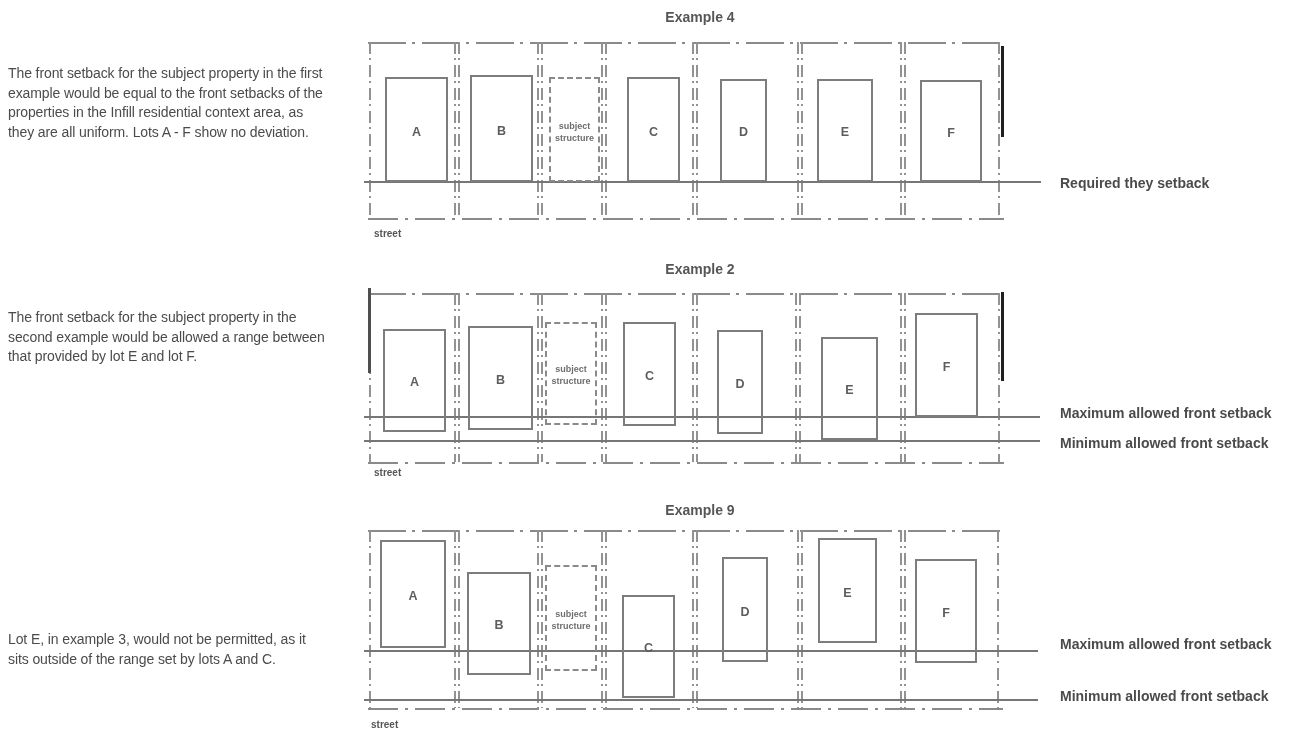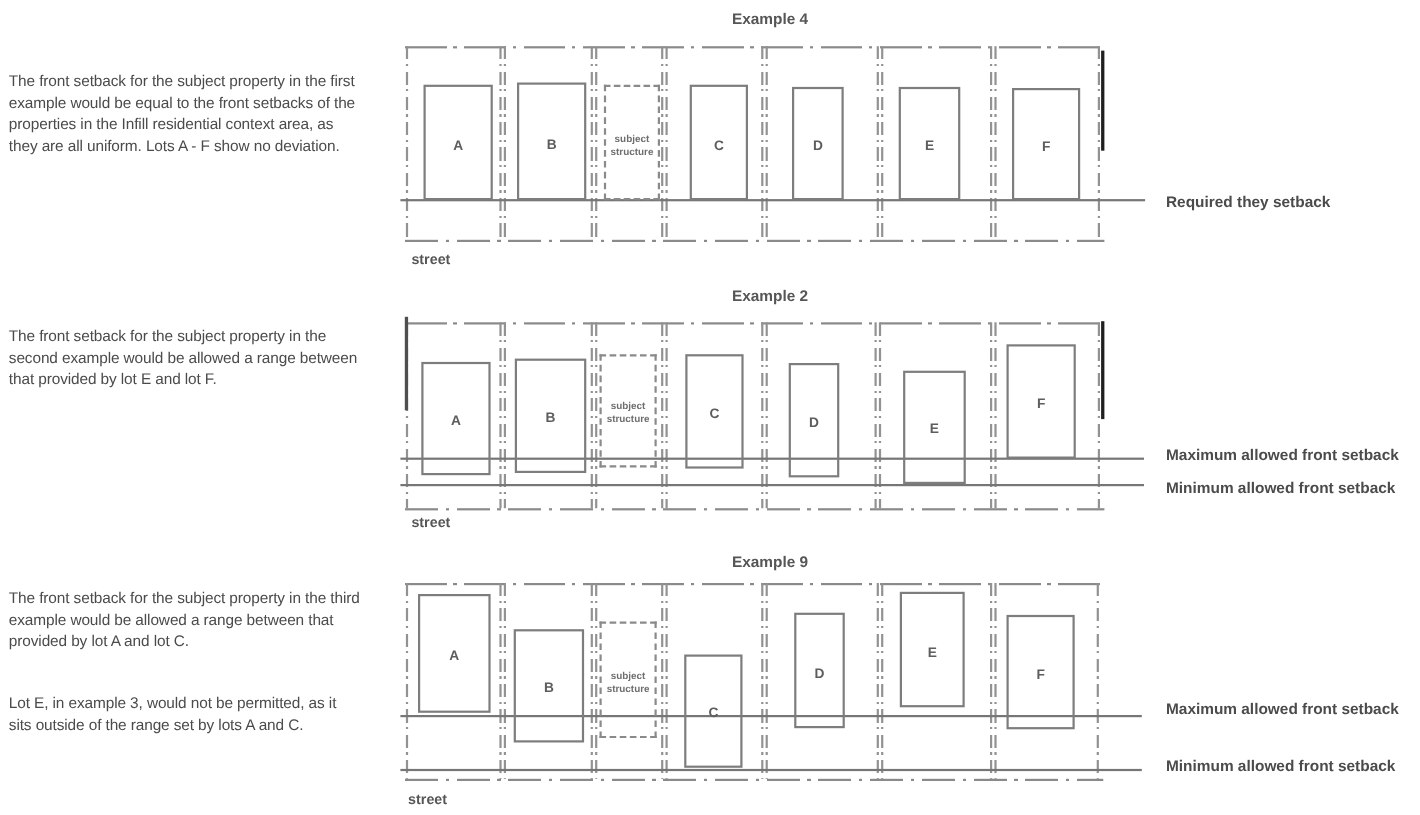--- a/index.html
+++ b/index.html
@@ -17,30 +17,29 @@
          background:repeating-linear-gradient(180deg,#929292 0,#929292 12px,transparent 12px,transparent 16px,#929292 16px,#929292 18px,transparent 18px,transparent 23px);}
   .building{position:absolute;border:2px solid #7d7d7d;background:transparent;box-sizing:border-box;}
   .building.dashed{border:2px dashed #8a8a8a;}
   .blabel{position:absolute;left:50%;top:52%;transform:translate(-50%,-50%);
           font-size:12.5px;font-weight:bold;color:#5d5d5d;white-space:nowrap;}
   .blabel.subject{font-size:9px;line-height:12px;color:#6e6e6e;white-space:normal;
                   width:46px;text-align:center;}
   .sbline{position:absolute;height:2px;background:#767676;}
   .sblabel{position:absolute;font-size:14px;font-weight:bold;color:#4b4b4b;
            transform:translateY(-50%);white-space:nowrap;}
-  .street-label{position:absolute;font-size:13px;font-weight:bold;color:#565656;}
+  .street-label{position:absolute;font-size:10px;font-weight:bold;color:#565656;}
   .mark{position:absolute;}
 </style>
 </head>
 <body>
 
 <div id="canvas">
     <div class="note" style="left: 8px; top: 64px;">The front setback for the subject property in the first example would be equal to the front setbacks of the properties in the Infill residential context area, as they are all uniform. Lots A - F show no deviation.</div>
-    <div class="note" style="left: 8px; top: 296px;">The front setback for the subject property in the second example would be allowed a range between that provided by lot E and lot F.</div>
-    <div class="note" style="left: 8px; top: 534px;">The front setback for the subject property in the third example would be allowed a range between that provided by lot A and lot C.</div>
+    <div class="note" style="left: 8px; top: 308px;">The front setback for the subject property in the second example would be allowed a range between that provided by lot E and lot F.</div>
     <div class="note" style="left: 8px; top: 630px;">Lot E, in example 3, would not be permitted, as it sits outside of the range set by lots A and C.</div>
     <div class="ex-title" style="left: 700px; top: 9px;">Example 4</div>
     <div class="hline" style="left: 368px; top: 42px; width: 636px;"></div>
     <div class="vline" style="left: 369px; top: 42px; height: 176px;"></div>
     <div class="vline" style="left: 454px; top: 42px; height: 176px;"></div>
     <div class="vline" style="left: 458px; top: 42px; height: 176px;"></div>
     <div class="vline" style="left: 537px; top: 42px; height: 176px;"></div>
     <div class="vline" style="left: 541px; top: 42px; height: 176px;"></div>
     <div class="vline" style="left: 601px; top: 42px; height: 176px;"></div>
     <div class="vline" style="left: 605px; top: 42px; height: 176px;"></div>

